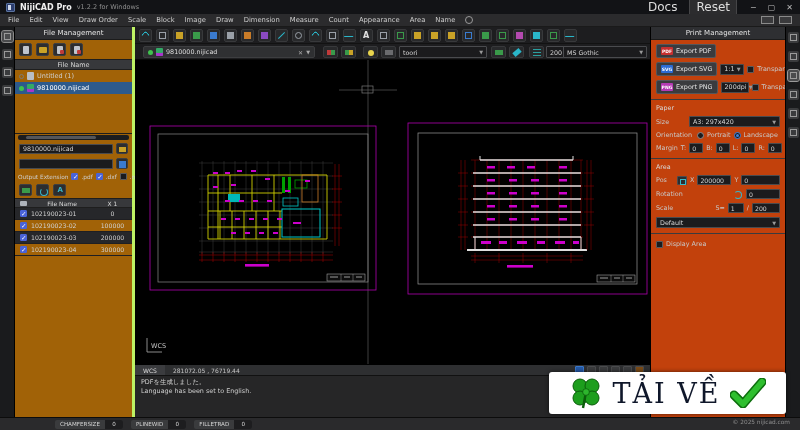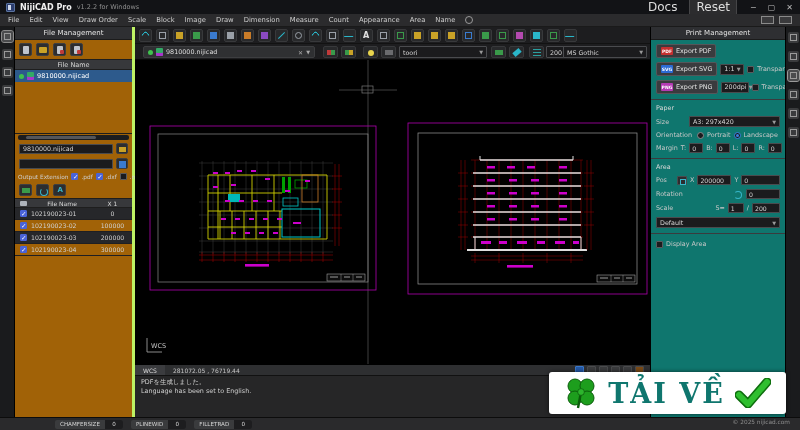--- a/index.html
+++ b/index.html
@@ -119,21 +119,21 @@
   .wcs-ic.or{background:#7a4a16}
 
   .console{position:absolute;left:0;top:348px;width:515px;height:42px;background:#262627;padding:2px 6px;border-top:1px solid #111}
   .cline{font-size:6.4px;color:#cfcfcf;line-height:8.6px;white-space:nowrap}
   .cmdrow{display:flex;align-items:center;gap:4px;margin-top:2px}
   .cmdlbl{font-size:6.4px;color:#e0e0e0}
   .cmdinp{flex:1;height:10px;background:#1d232b;border:1px solid #3f6fa8;border-radius:1px;font-size:6.2px;color:#d0d0d0;padding:0 3px;font-family:"DejaVu Sans",sans-serif}
   .cmdinp::placeholder{color:#7e8b99}
 
   
-  .right-panel{position:absolute;left:650px;top:27px;width:135px;height:390px;background:#0f766e;border-left:1px solid #000;font-size:6.4px}
+  .right-panel{position:absolute;left:650px;top:27px;width:135px;height:390px;background:#c2410c;border-left:1px solid #000;font-size:6.4px}
   .rp-row{display:flex;align-items:center;gap:3px;padding:0 5px;margin-top:4px}
   .btn{background:#3a3b3e;border:1px solid #55565a;border-radius:2px;color:#e3e3e3;padding:2px 4px;display:inline-flex;align-items:center;gap:3px;font-size:6.4px;white-space:nowrap}
   .badge{width:12px;height:8px;border-radius:1px;color:#fff;font-size:4.5px;font-weight:bold;display:flex;align-items:center;justify-content:center}
   .badge.pdf{background:#c53030}.badge.svg{background:#2b6bd4}.badge.png{background:#b43ab4}
   .rsel{height:11px;background:#1b1b1d;border:1px solid #4a4b4e;border-radius:1px;display:flex;align-items:center;justify-content:space-between;padding:0 3px;color:#d5d5d5}
   .rsel .car{font-size:5px;color:#9a9a9a;margin-left:2px}
   .sect-div{height:1px;background:#3a3b3e;margin:5px 0 0}
   .sect-lbl{padding:4px 5px 0;color:#d8d8d8}
   .num-inp{height:10px;background:#1b1b1d;border:1px solid #4a4b4e;border-radius:1px;color:#d5d5d5;font-size:6.2px;padding:0 2px;font-family:"DejaVu Sans",sans-serif}
   .rad{width:7px;height:7px;border:1px solid #8a8a8d;border-radius:50%;background:#1b1b1d;position:relative}
@@ -147,21 +147,21 @@
 
   
   .bottombar{position:absolute;left:0;top:417px;width:800px;height:13px;background:#2a2a2c;display:flex;align-items:center;gap:8px;padding-left:55px;border-top:1px solid #0c0c0c}
   .stitem{display:flex;height:9px;background:#3a3b3d;border-radius:2px;overflow:hidden;align-items:center}
   .stitem .sl{padding:0 5px;font-size:5.6px;color:#d5d5d5}
   .stitem .sv{width:18px;height:9px;background:#1d1d1f;display:flex;align-items:center;justify-content:center;font-size:5.6px;color:#d5d5d5}
   .copyright{position:absolute;right:10px;top:419px;font-size:5.8px;color:#8e8e8e}
 
   
   .watermark{position:absolute;left:549px;top:372px;width:237px;height:42px;background:#fff;border-radius:3px;display:flex;align-items:center;justify-content:center;gap:10px;box-shadow:0 0 4px rgba(0,0,0,.6)}
-  .wm-text{font-family:"DejaVu Serif",serif;font-weight:bold;font-size:27px;color:#0f766e;letter-spacing:2px}
+  .wm-text{font-family:"DejaVu Serif",serif;font-weight:normal;font-size:27px;color:#0f172a;letter-spacing:2px}
 </style>
 </head>
 <body>
 
 <div id="app">
 
   <div class="titlebar">
     <span class="logo"></span>
     <span class="app-name">NijiCAD Pro</span>
     <span class="app-ver">v1.2.2 for Windows</span>
@@ -208,20 +208,25 @@
   <div class="left-panel">
     <div class="panel-hd">File Management</div>
     <div class="ptools">
       <span class="pt-ic"></span>
       <span class="pt-ic folder"></span>
       <span class="pt-ic closef"></span>
       <span class="pt-ic mark"></span>
     </div>
     <div class="flist-hd">File Name</div>
     <div class="flist-body">
+      <div class="frow">
+        <span class="dot closed"></span>
+        <span class="fic"></span>
+        <span>Untitled (1)</span>
+      </div>
       <div class="frow selected">
         <span class="dot open"></span>
         <span class="fic colored"></span>
         <span>9810000.nijicad</span>
       </div>
     </div>
     <div class="hscroll"></div>
     <div class="inp-row">
       <input class="txt-inp" value="9810000.nijicad" style="">
       <span class="mini-btn folder"></span>

